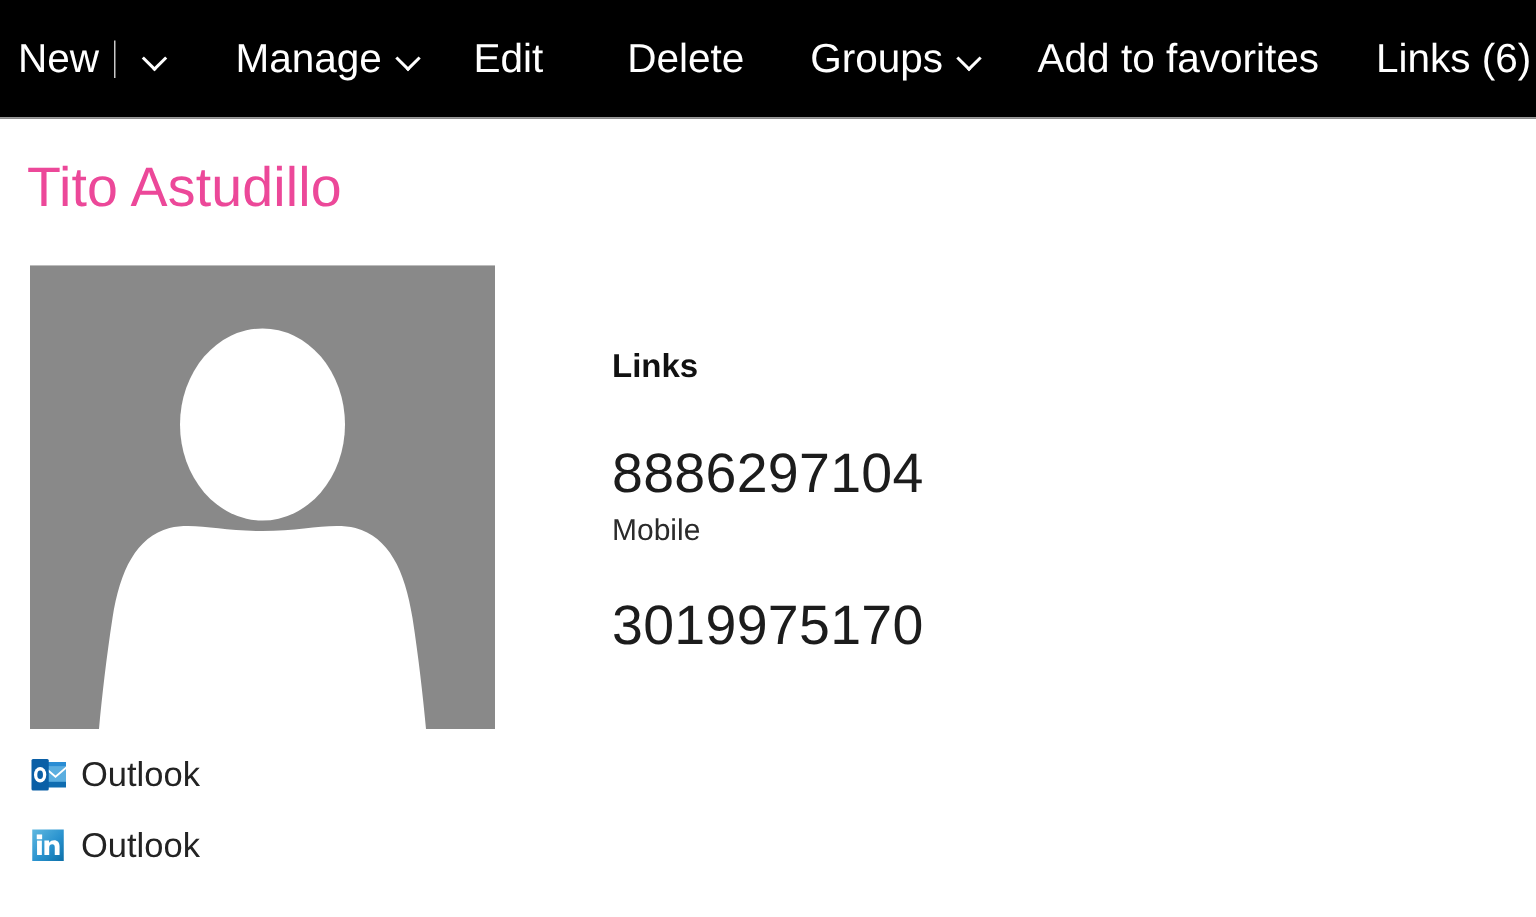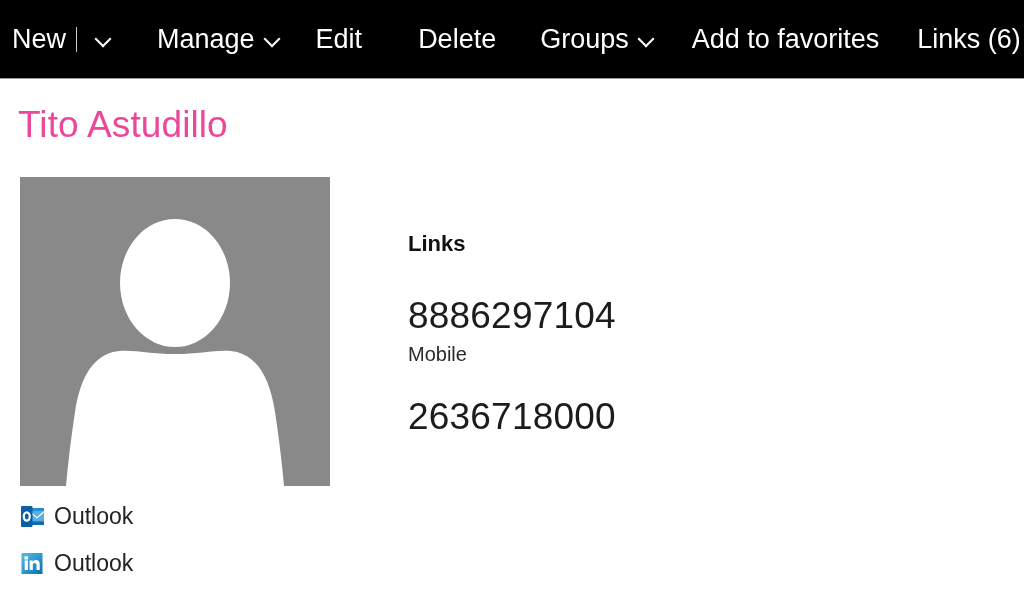--- a/index.html
+++ b/index.html
@@ -227,17 +227,17 @@
   <div class="section-gap"></div>
 
   <div class="section">
     <div class="section-heading">Links</div>
     <div class="field">
       <div class="field-value">8886297104</div>
       <div class="field-sub">Mobile</div>
     </div>
     <div class="field-gap"></div>
     <div class="field">
-      <div class="field-value">2636718000</div>
+      <div class="field-value">3019975170</div>
     </div>
   </div>
 
 </div>
 
 </body></html>

